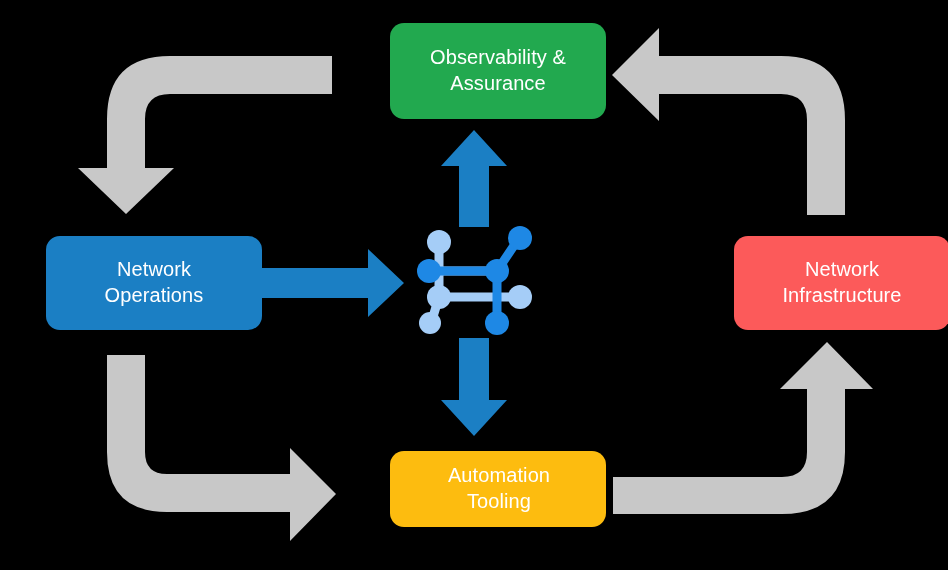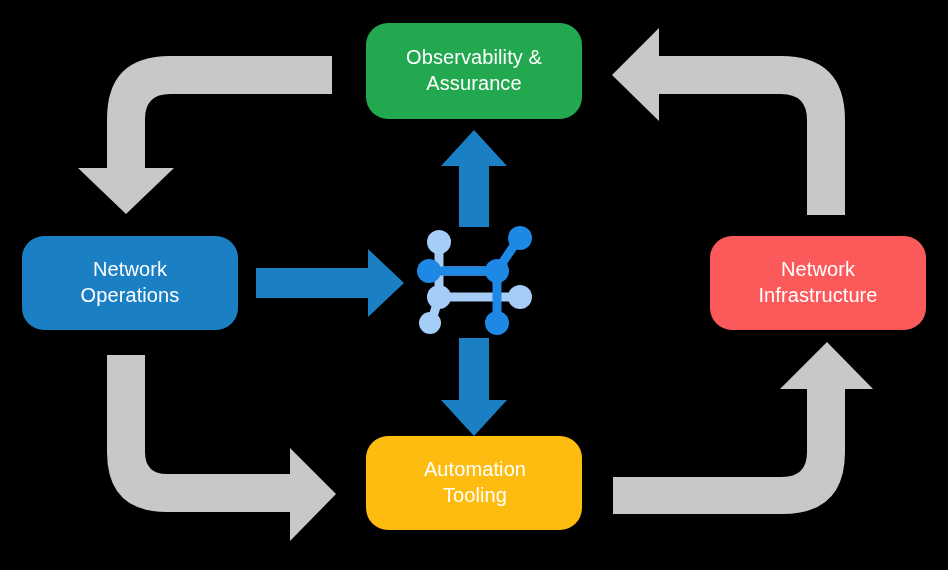--- a/index.html
+++ b/index.html
@@ -18,29 +18,30 @@
     width: 948px;
     height: 570px;
     background: #000000;
   }
   .node-box {
     position: absolute;
     display: flex;
     align-items: center;
     justify-content: center;
     text-align: center;
-    border-radius: 22px;
+    border-radius: 14px;
     color: #ffffff;
     font-size: 20px;
     line-height: 1.28;
     font-weight: 400;
     letter-spacing: 0.1px;
     box-sizing: border-box;
     padding: 6px 10px;
     white-space: pre-line;
+    margin-left: 24px;
   }
   #box-observability {
     left: 366px;
     top: 23px;
     width: 216px;
     height: 96px;
   }
   #box-network-operations {
     left: 22px;
     top: 236px;
@@ -48,23 +49,23 @@
     height: 94px;
   }
   #box-network-infrastructure {
     left: 710px;
     top: 236px;
     width: 216px;
     height: 94px;
   }
   #box-automation-tooling {
     left: 366px;
-    top: 436px;
+    top: 451px;
     width: 216px;
-    height: 94px;
+    height: 76px;
     padding-left: 12px;
   }
   .svg-layer {
     position: absolute;
     left: 0;
     top: 0;
     width: 948px;
     height: 570px;
   }
   #arrows-gray { z-index: 1; }

